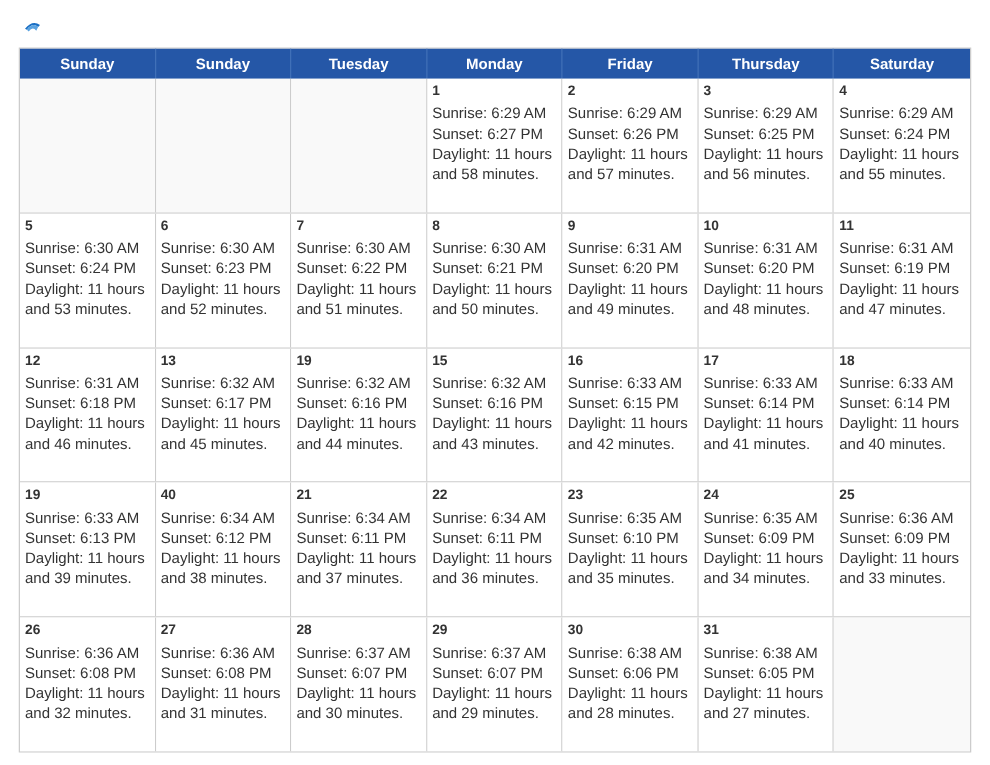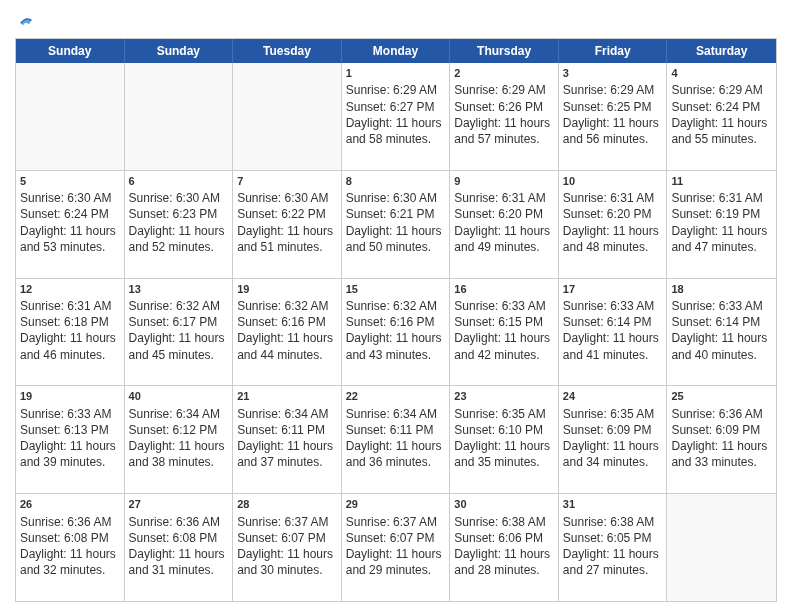--- a/index.html
+++ b/index.html
@@ -138,22 +138,22 @@
       <div class="location"></div>
     </div>
   </div>
 
   <div class="calendar">
     <div class="cal-header">
     <div class="cal-header-cell">Sunday</div>
         <div class="cal-header-cell">Sunday</div>
         <div class="cal-header-cell">Tuesday</div>
         <div class="cal-header-cell">Monday</div>
+        <div class="cal-header-cell">Friday</div>
         <div class="cal-header-cell">Thursday</div>
-        <div class="cal-header-cell">Friday</div>
         <div class="cal-header-cell">Saturday</div>
       </div>
     <div class="cal-body">
     <div class="cal-row">
           <div class="cal-cell empty"></div>
           <div class="cal-cell empty"></div>
           <div class="cal-cell empty"></div>
           <div class="cal-cell">
             <span class="day-num">1</span>
             <div class="cal-cell-text" style="white-space: pre-line;">Sunrise: 6:29 AM

